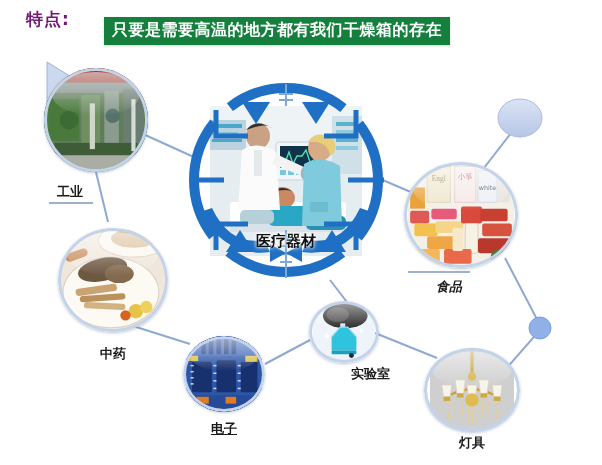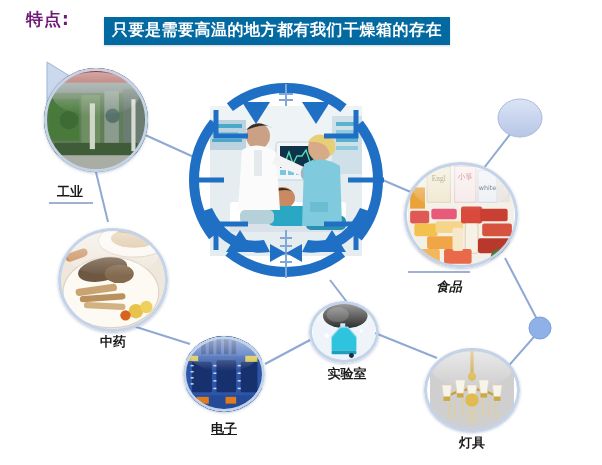--- a/index.html
+++ b/index.html
@@ -12,21 +12,21 @@
   #stage{position:absolute;left:0;top:0;width:602px;height:465px;}
   #lines{position:absolute;left:0;top:0;width:602px;height:465px;pointer-events:none;}
 
   .feature-label{
     position:absolute;left:26px;top:8px;
     font-size:17px;font-weight:bold;color:#701a75;
     letter-spacing:1px;white-space:nowrap;
   }
   .banner{
     position:absolute;left:104px;top:17px;
-    background:#0369a1;
+    background:#15803d;
     padding:3px 8px 4px 8px;
     color:#ffffff;font-size:16px;font-weight:bold;
     letter-spacing:0.5px;white-space:nowrap;
     box-shadow:0 1px 2px rgba(0,0,0,.18);
   }
 
   
   .node{position:absolute;}
   .bubble{
     position:absolute;border-radius:50%;
@@ -149,21 +149,21 @@
         <rect x="18" y="64" width="44" height="6" rx="3" fill="#b8915c" transform="rotate(-4 40 67)"></rect>
         <rect x="22" y="72" width="40" height="6" rx="3" fill="#d2b182" transform="rotate(3 42 75)"></rect>
         <circle cx="72" cy="80" r="7" fill="#e8c24a"></circle>
         <circle cx="82" cy="76" r="6" fill="#f0d05c"></circle>
         <circle cx="62" cy="84" r="5" fill="#d8621f"></circle>
         <rect x="4" y="22" width="22" height="8" rx="4" fill="#c98b57" transform="rotate(-20 15 26)"></rect>
       </svg>
       <div class="gloss"></div>
       <div class="ring"></div>
     </div>
-    <div class="node-label" style="left:73px;top:333px;width:80px;font-family:Liberation Mono, monospace;">中药</div>
+    <div class="node-label" style="left:73px;top:345px;width:80px;font-family:Liberation Mono, monospace;">中药</div>
   </div>
 
   <div class="node">
     <div class="bubble" style="left:183px;top:336px;width:82px;height:76px;">
       <svg class="art" viewBox="0 0 100 100">
         <rect width="100" height="100" fill="#2d55a8"></rect>
         <rect x="0" y="0" width="100" height="26" fill="#3a63b8"></rect>
         <rect x="20" y="0" width="6" height="24" fill="#1b3a7d"></rect>
         <rect x="30" y="0" width="6" height="24" fill="#1b3a7d"></rect>
         <rect x="40" y="0" width="6" height="24" fill="#1b3a7d"></rect>
@@ -208,21 +208,21 @@
         <path d="M30 58 L44 42 L56 42 L70 58 L70 80 L30 80 Z" fill="#2ec4de"></path>
         <path d="M30 58 L44 42 L56 42 L70 58" fill="none" stroke="#9fd8ee" stroke-width="2"></path>
         <rect x="30" y="80" width="40" height="6" rx="2" fill="#1b9fbb"></rect>
         <circle cx="62" cy="88" r="4" fill="#1c2a46"></circle>
         <circle cx="22" cy="56" r="4" fill="#ffffff" opacity=".85"></circle>
         <circle cx="78" cy="48" r="3" fill="#ffffff" opacity=".85"></circle>
       </svg>
       <div class="gloss"></div>
       <div class="ring"></div>
     </div>
-    <div class="node-label" style="left:304px;top:365px;width:86px;">实验室</div>
+    <div class="node-label" style="left:304px;top:365px;width:86px;text-align:right;">实验室</div>
   </div>
 
   <div class="node">
     <div class="bubble" style="left:424px;top:348px;width:96px;height:84px;">
       <svg class="art" viewBox="0 0 100 100">
         <rect width="100" height="100" fill="#cfcfcf"></rect>
         <rect x="48" y="0" width="4" height="32" fill="#c9a13c"></rect>
         <circle cx="50" cy="34" r="5" fill="#d9b44a"></circle>
         <path d="M20 58 Q50 40 80 58" stroke="#c9a13c" stroke-width="3" fill="none"></path>
         <g fill="#f7f4ea" stroke="#dcd3bd">
@@ -372,15 +372,16 @@
       <polygon points="116,22 144,22 130,44" fill="#1f6fc4"></polygon>
       <polygon points="40,150 68,150 54,172" fill="#1f6fc4" transform="rotate(180 54 161)"></polygon>
       <polygon points="132,150 160,150 146,172" fill="#1f6fc4" transform="rotate(180 146 161)"></polygon>
 
       <path d="M14 132 Q40 178 84 172 L78 160 Q44 166 26 128 Z" fill="#1f6fc4"></path>
       <path d="M186 132 Q160 178 116 172 L122 160 Q156 166 174 128 Z" fill="#1f6fc4"></path>
       <polygon points="84,164 84,182 100,173" fill="#1f6fc4"></polygon>
       <polygon points="116,164 116,182 100,173" fill="#1f6fc4"></polygon>
     </svg>
 
+    <div id="center-label">医疗器材</div>
   </div>
 
 </div>
 
 </body></html>

